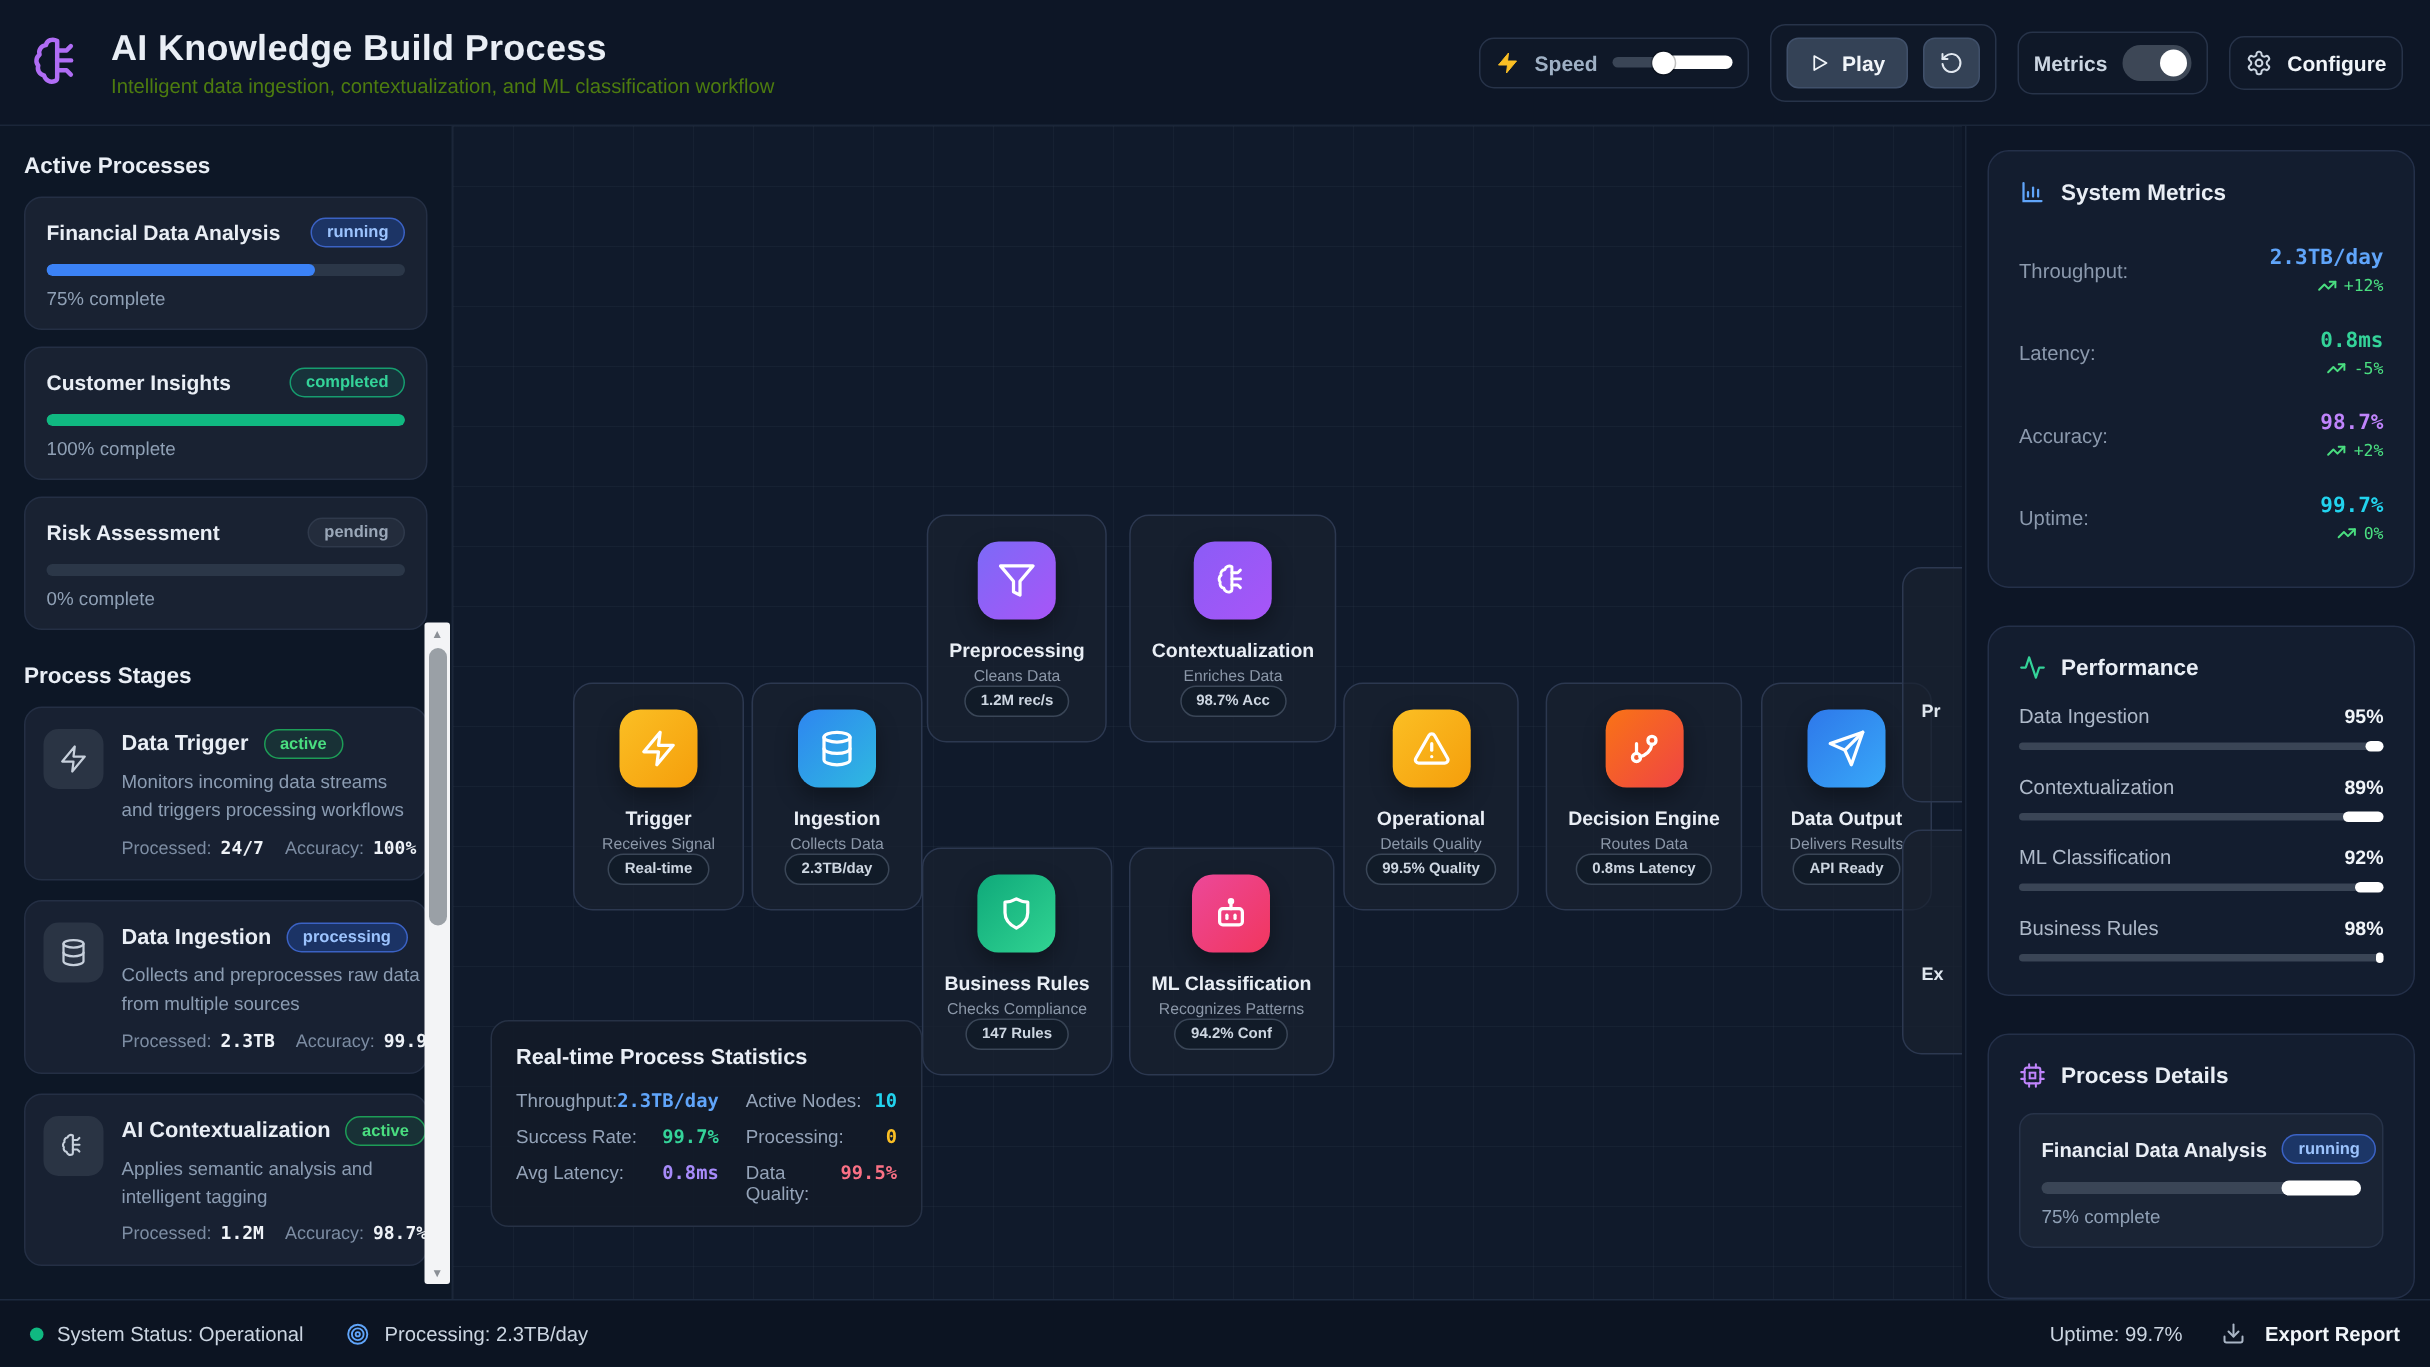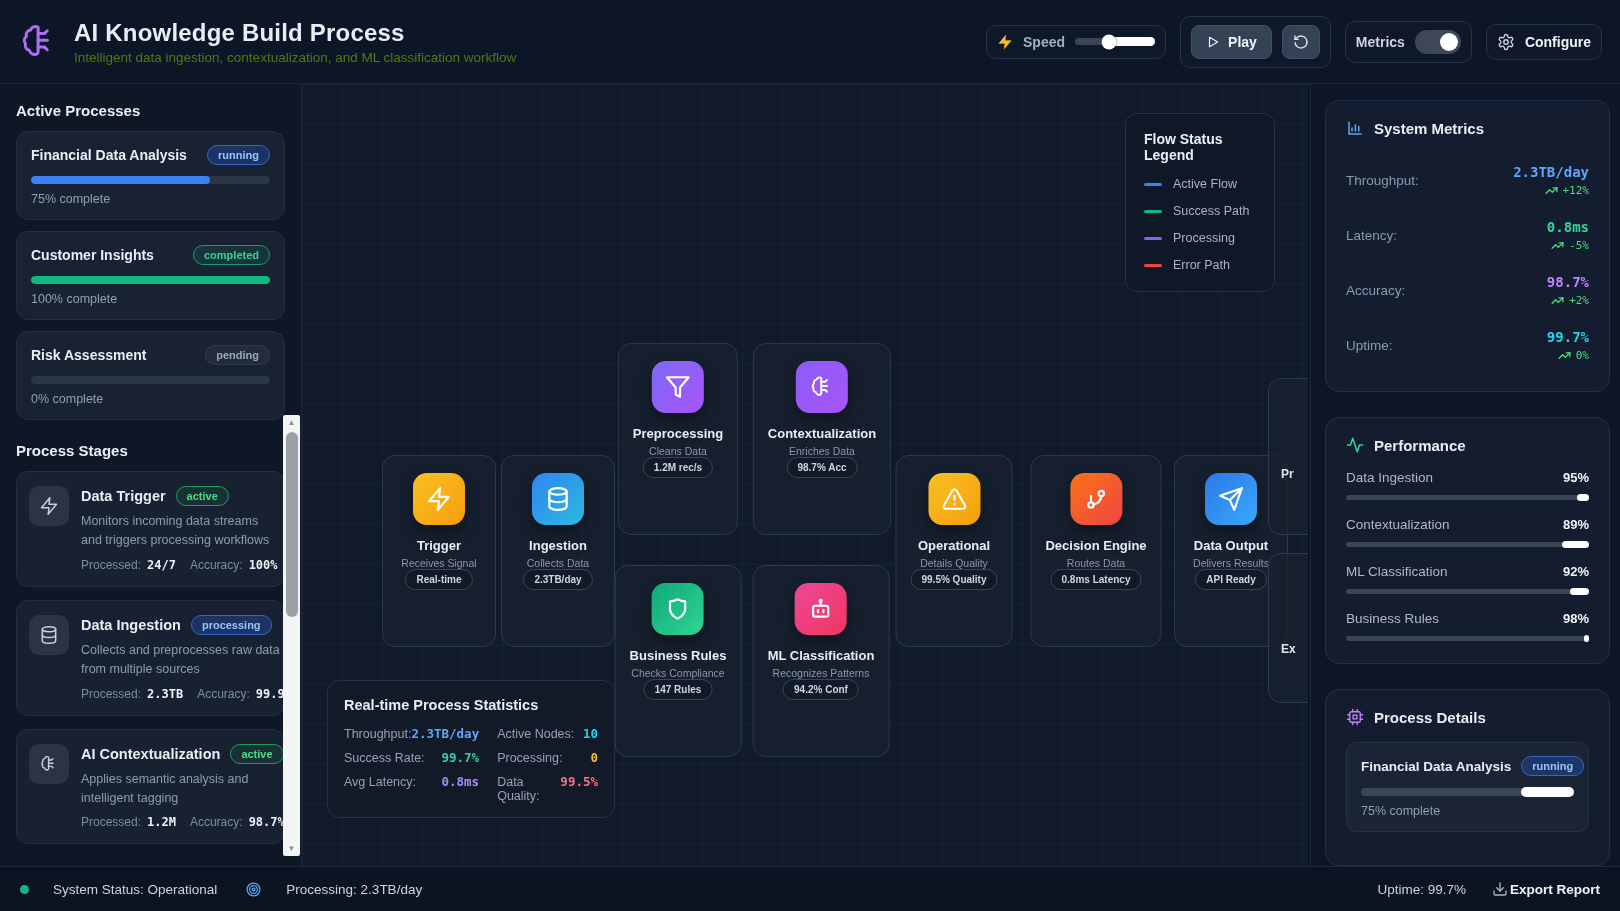--- a/index.html
+++ b/index.html
@@ -50,21 +50,21 @@
   .scard .stat{display:flex;gap:6px;align-items:baseline;font-size:12px;color:#7c8ca2;margin-top:7px}
   .scard .stat b{font-family:"DejaVu Sans Mono",monospace;font-size:12px;color:#eef2f7;font-weight:700}
   
   .sbar{position:absolute;right:1px;top:331px;width:17px;bottom:10px;background:#f3f4f6;border-radius:2px}
   .sbar .arrow{position:absolute;left:0;width:17px;height:15px;display:flex;align-items:center;justify-content:center;color:#8b9096;font-size:8px;cursor:pointer}
   .sbar .arrow.up{top:0}.sbar .arrow.down{bottom:0}
   .sbar .thumb{position:absolute;left:2.5px;width:12px;top:17px;height:185px;background:#9aa0a6;border-radius:7px;cursor:pointer}
 
   
   .canvas{position:absolute;left:302px;top:84px;width:1006px;bottom:45px;overflow:hidden;background-color:#101a2b;background-image:linear-gradient(rgba(148,163,184,.05) 1px,transparent 1px),linear-gradient(90deg,rgba(148,163,184,.05) 1px,transparent 1px);background-size:40px 40px;z-index:10}
-  .node{position:absolute;transform:translateX(-50%);min-width:114px;height:192px;background:rgba(25,33,47,.72);border:1px solid #2c3850;border-radius:13px;padding:17px 14px 0;display:flex;flex-direction:column;align-items:center;cursor:pointer;white-space:nowrap}
+  .node{position:absolute;transform:translateX(-50%);min-width:114px;height:152px;background:rgba(25,33,47,.72);border:1px solid #2c3850;border-radius:13px;padding:17px 14px 0;display:flex;flex-direction:column;align-items:center;cursor:pointer;white-space:nowrap}
   .node .nicon{width:52px;height:52px;border-radius:14px;display:flex;align-items:center;justify-content:center;color:#fff;box-shadow:0 6px 14px rgba(0,0,0,.35)}
   .node .ntitle{font-size:13px;font-weight:700;margin-top:13px}
   .node .nsub{font-size:10.5px;color:#8b97a8;margin-top:4px}
   .node .nbadge{font-size:10px;font-weight:700;color:#cdd6e1;border:1px solid #3a4657;background:rgba(15,23,36,.55);border-radius:999px;padding:4px 10px}
   .node.clipped{width:118px;height:157px;padding:0}
   .node .frag{position:absolute;left:12px;top:88px;font-size:12px;font-weight:700;color:#dfe6ee}
 
   .legend{position:absolute;left:823px;top:29px;width:150px;background:rgba(16,24,38,.82);border:1px solid #263145;border-radius:12px;padding:17px 18px}
   .legend .ltitle{font-size:14px;font-weight:700;margin-bottom:14px}
   .litem{display:flex;align-items:center;gap:11px;margin-bottom:13px}
@@ -93,24 +93,24 @@
   .prow .pval{font-size:13px;font-weight:700;color:#f1f5f9}
   .pslider{height:5px}
   .dcard{background:#1a2435;border:1px solid #273349;border-radius:10px;padding:13px 14px}
   .dcard .row{display:flex;align-items:center;gap:10px;justify-content:space-between}
   .dcard .dname{font-size:13.5px;font-weight:700;white-space:nowrap}
   .dslider{height:8px;margin-top:12px}
   .dcard .psub{margin-top:8px}
 
   
   .footer{position:absolute;left:0;bottom:0;width:1620px;height:45px;background:#0c1422;border-top:1px solid #1d2a3f;display:flex;align-items:center;padding:0 20px;font-size:13.5px;color:#cbd5e1;z-index:40}
-  .f-item{display:flex;align-items:center;gap:24px;margin-right:28px}
+  .f-item{display:flex;align-items:center;gap:9px;margin-right:28px}
   .dot{width:9px;height:9px;border-radius:50%;background:#10b981}
   .f-right{margin-left:auto;display:flex;align-items:center;gap:26px}
-  .export{display:flex;align-items:center;gap:2px;font-weight:700;color:#f1f5f9;cursor:pointer;background:none;border:none;font-size:13.5px;font-family:"Liberation Sans",sans-serif}
+  .export{display:flex;align-items:center;gap:13px;font-weight:700;color:#f1f5f9;cursor:pointer;background:none;border:none;font-size:13.5px;font-family:"Liberation Sans",sans-serif}
 </style>
 </head>
 <body>
 
 <div class="header">
   <span class="logo">
     <svg viewBox="0 0 24 24" fill="none" stroke="currentColor" stroke-width="1.7" stroke-linecap="round" stroke-linejoin="round">
         <path d="M11.5 3.6C9.7 2.5 7.6 3.4 7.2 5.2 5.4 5.4 4.2 7.1 4.8 8.8 3.4 9.8 3.2 11.8 4.3 13 3.7 14.7 4.8 16.4 6.5 16.7 6.9 18.6 8.9 19.6 10.6 18.9c.6-.2.9-.8.9-1.4V3.6z"></path>
         <path d="M11.5 7.2h3.6l1.6-1.6"></path>
         <path d="M11.5 11h5.3"></path>
@@ -282,39 +282,20 @@
 
   <div class="sbar">
     <div class="arrow up">▲</div>
     <div class="thumb"></div>
     <div class="arrow down">▼</div>
   </div>
 </div>
 
 <div class="canvas">
 
-  <div class="legend">
-    <div class="ltitle">Flow Status Legend</div>
-    <div class="litem">
-        <span class="dash" style="background: rgb(59, 130, 246);"></span>
-        <span class="llabel">Active Flow</span>
-      </div>
-    <div class="litem">
-        <span class="dash" style="background: rgb(16, 185, 129);"></span>
-        <span class="llabel">Success Path</span>
-      </div>
-    <div class="litem">
-        <span class="dash" style="background: rgb(139, 92, 246);"></span>
-        <span class="llabel">Processing</span>
-      </div>
-    <div class="litem">
-        <span class="dash" style="background: rgb(239, 68, 68);"></span>
-        <span class="llabel">Error Path</span>
-      </div>
-  </div>
 
   <div class="node" style="left:137px;top:371px">
     <div class="nicon" style="background: linear-gradient(135deg, rgb(251, 191, 36), rgb(245, 158, 11));">
         <svg width="26" height="26" viewBox="0 0 24 24" fill="none" stroke="#fff" stroke-width="2" stroke-linejoin="round">
           <polygon points="13 2 3 14 12 14 11 22 21 10 12 10"></polygon>
         </svg>
       </div>
     <div class="ntitle">Trigger</div>
     <div class="nsub">Receives Signal</div>
     <div class="nbadge">Real-time</div>

